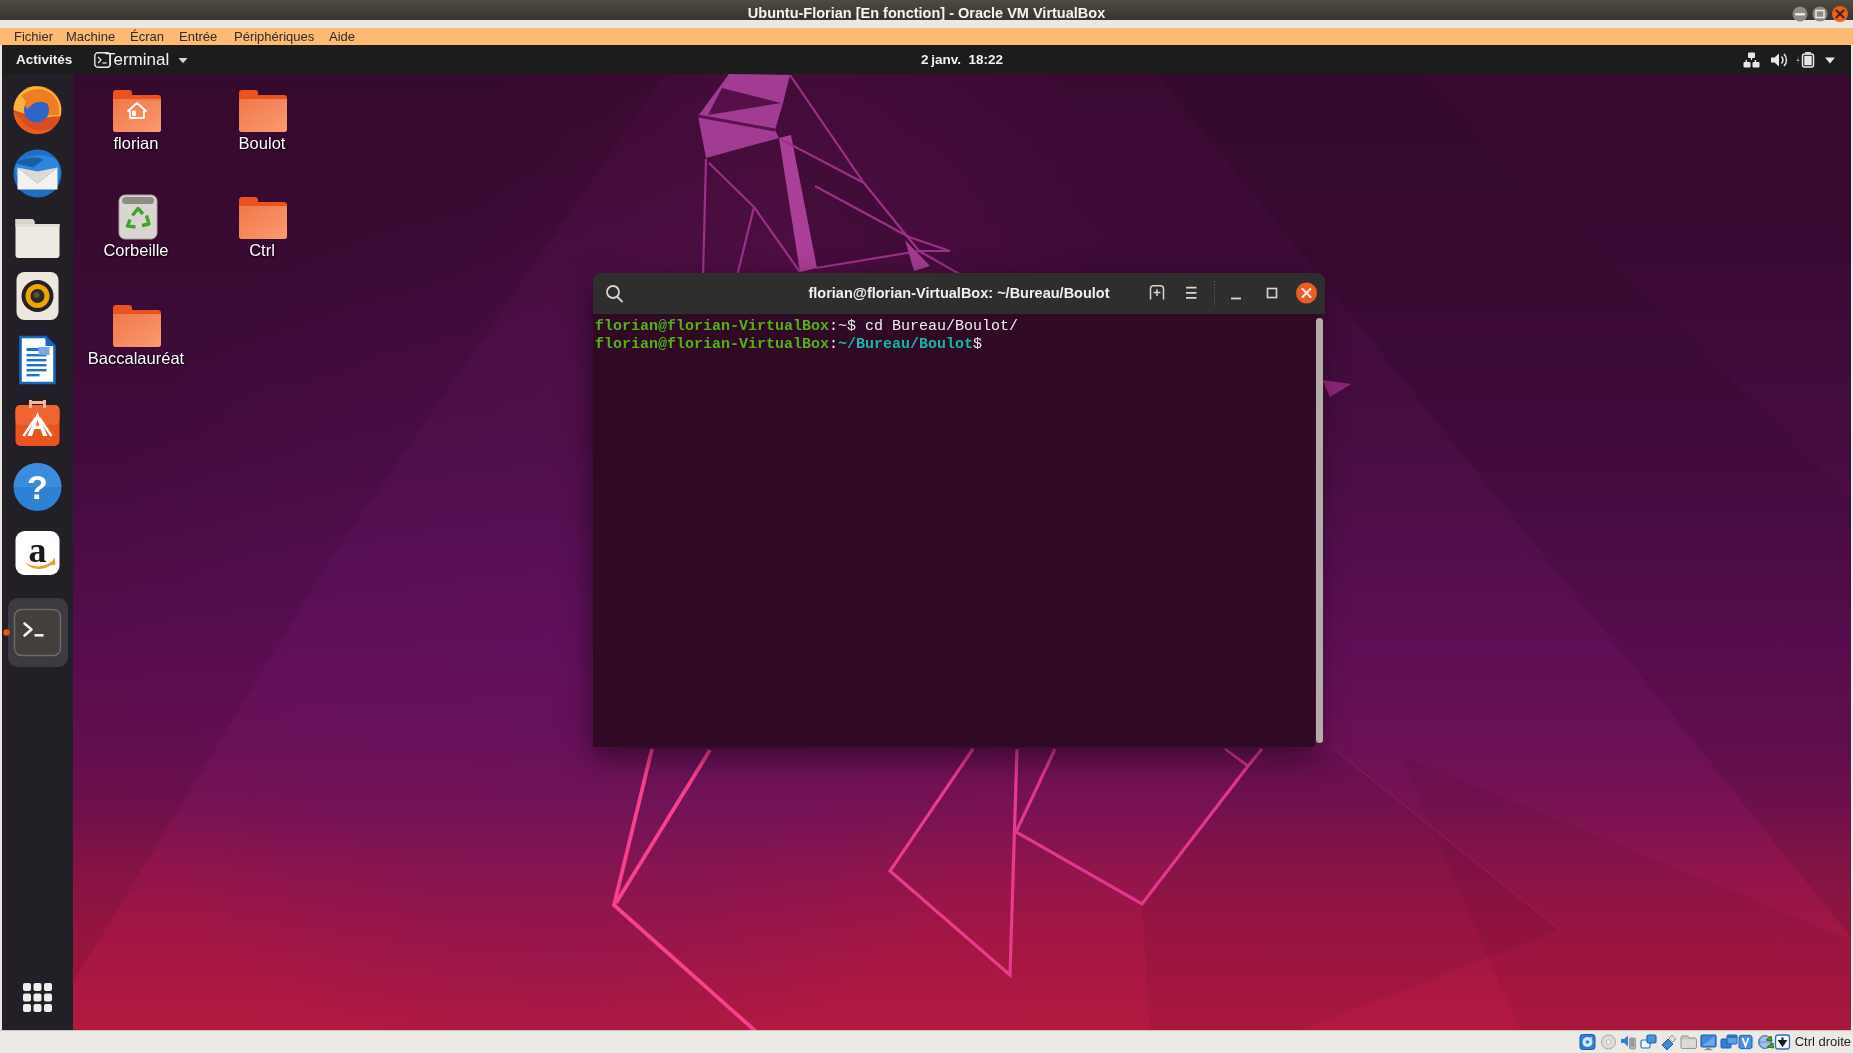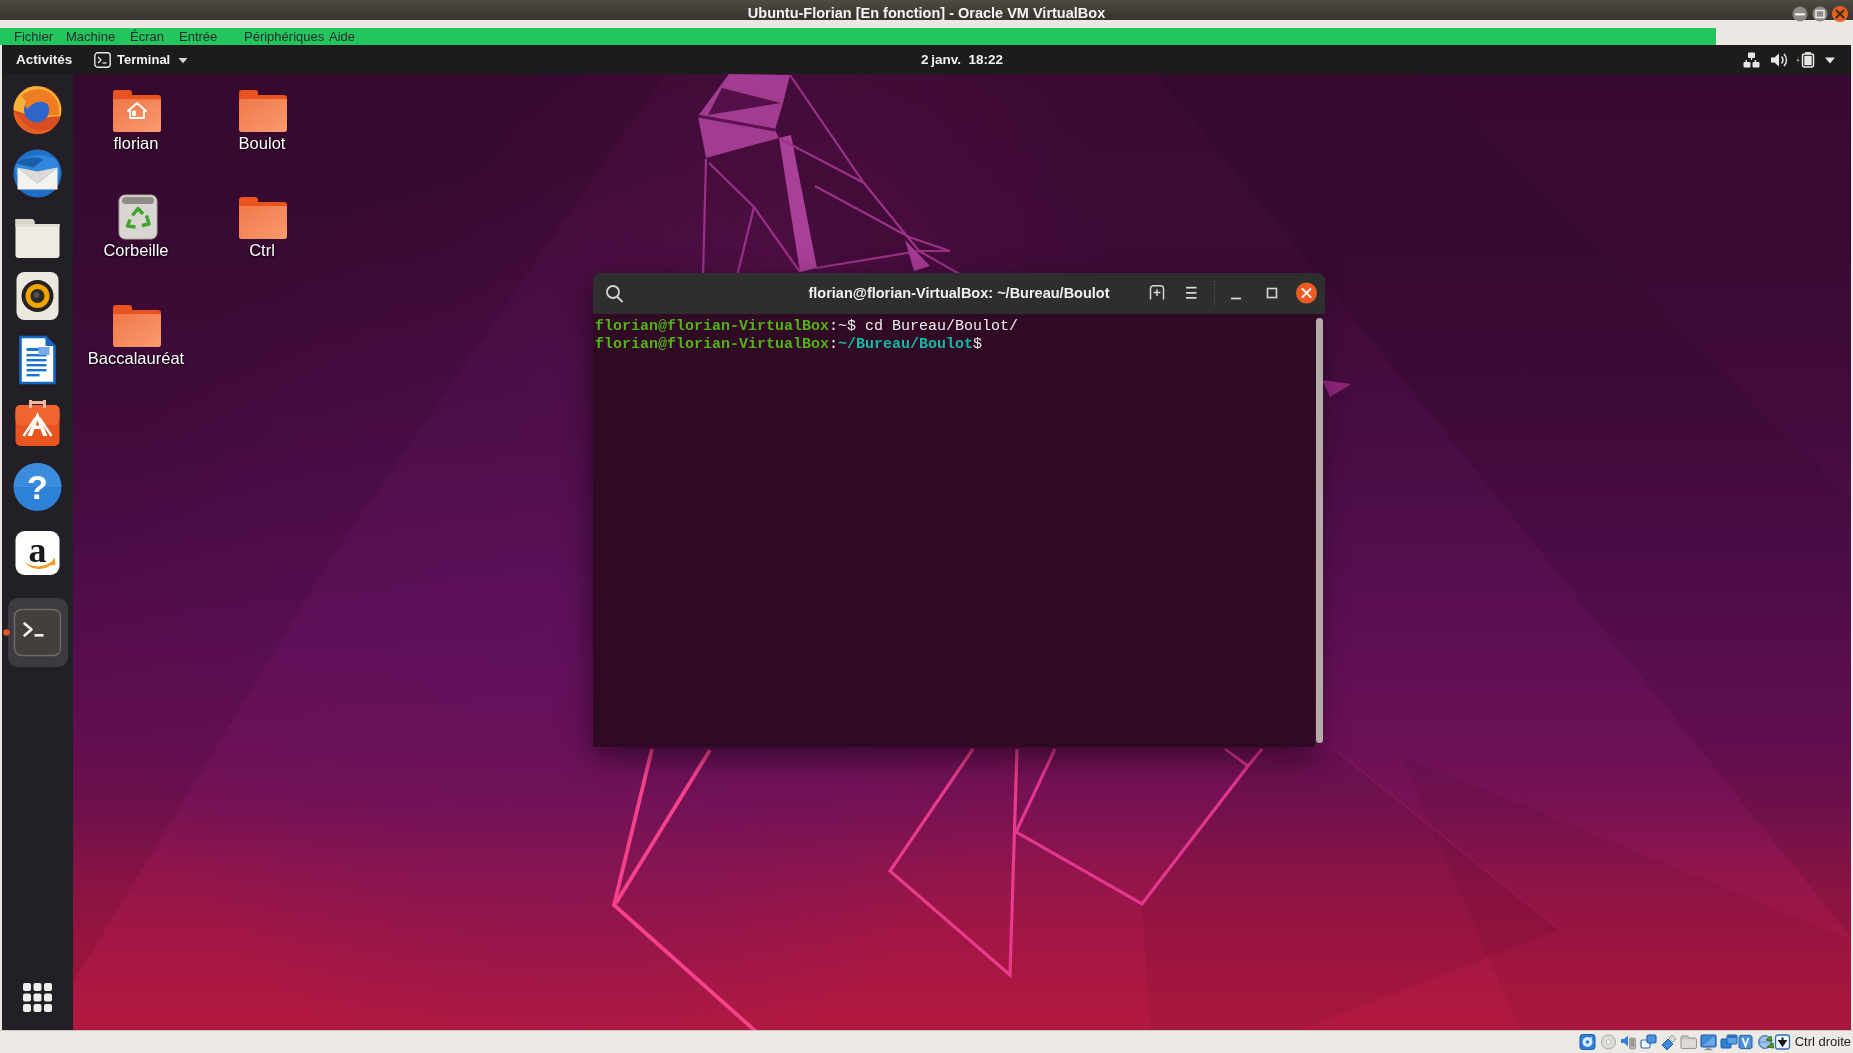--- a/index.html
+++ b/index.html
@@ -1,22 +1,22 @@
 <!DOCTYPE html>
 <html><head><meta charset="utf-8">
 <style>
 html,body{margin:0;padding:0}
 body{width:1853px;height:1053px;position:relative;overflow:hidden;background:#ebe8e3;font-family:"Liberation Sans",sans-serif}
 #vtitle{position:absolute;left:0;top:0;width:1853px;height:20px;background:linear-gradient(#4e4b45,#37342e);color:#f6f4f0;font-weight:bold;font-size:14.5px;text-align:center;line-height:27px}
-#vmenu{position:absolute;left:0;top:28px;width:1716px;height:17px;background:#22c55e;color:#2c2c2c;font-size:13px;line-height:17px}
+#vmenu{position:absolute;left:0;top:28px;width:1853px;height:17px;background:#fdba74;color:#2c2c2c;font-size:13px;line-height:17px}
 #vmenu span{position:absolute;top:0}
 #screen{position:absolute;left:2px;top:45px;width:1849px;height:985px;background:#4a0d42;overflow:hidden}
 #topbar{position:absolute;left:0;top:0;width:1849px;height:29px;background:#1c1c1c;color:#f2f2f2;z-index:30}
 #topbar .act{position:absolute;left:14px;top:0;line-height:29px;font-size:13.5px;font-weight:bold}
-#topbar .appname{position:absolute;left:115px;top:0;line-height:29px;font-size:13px;font-weight:bold}
+#topbar .appname{position:absolute;left:103px;top:0;line-height:29px;font-size:17px;font-weight:normal}
 #topbar .clock{position:absolute;left:0;top:0;width:1920px;text-align:center;line-height:29px;font-size:13.5px;font-weight:bold}
 #wall{position:absolute;left:0;top:29px;width:1849px;height:956px}
 #dock{position:absolute;left:0;top:29px;width:71px;height:956px;background:#222026;z-index:20}
 #deskicons{position:absolute;left:0;top:0;width:100%;height:100%;z-index:10}
 .dlabel{position:absolute;color:#fff;font-size:16.5px;text-align:center;text-shadow:0 1px 2px rgba(0,0,0,.85),0 0 2px rgba(0,0,0,.6);white-space:nowrap;transform:translateX(-50%)}
 #term{position:absolute;left:591px;top:228px;width:722px;height:474px;z-index:25;border-radius:8px 8px 0 0;box-shadow:0 10px 30px rgba(0,0,0,.5);background:#300a24}
 #termbar{position:absolute;left:0;top:0;width:732px;height:41px;background:#2e2e2e;border-radius:8px 8px 0 0}
 #termtitle{position:absolute;left:0;top:0;width:732px;text-align:center;line-height:41px;color:#f1f1f1;font-weight:bold;font-size:14.5px}
 #termtext{position:absolute;left:593px;top:272.5px;margin:0;font-family:"Liberation Mono",monospace;font-size:15px;line-height:18.4px;color:#fff;z-index:26}
 .tg{color:#52b314;font-weight:bold}
@@ -33,21 +33,21 @@
   <circle cx="1820" cy="14" r="7.5" fill="#8d8984"></circle>
     <rect x="1816" y="10.5" width="8" height="7" fill="none" stroke="#e8e6e2" stroke-width="1.6"></rect>
   <circle cx="1840" cy="14" r="8" fill="#ee5f17"></circle>
     <path d="M1836.5 10.5 L1843.5 17.5 M1843.5 10.5 L1836.5 17.5" stroke="#3a2c22" stroke-width="2.2" stroke-linecap="round"></path>
 </svg>
 <div id="vmenu">
   <span style="left:14px">Fichier</span>
   <span style="left:66px">Machine</span>
   <span style="left:130px">Écran</span>
   <span style="left:179px">Entrée</span>
-  <span style="left:244px">Périphériques</span>
+  <span style="left:234px">Périphériques</span>
   <span style="left:329px">Aide</span>
 </div>
 <div id="screen">
   <svg id="wall" viewBox="2 74 1849 956" preserveAspectRatio="none">
     <defs>
       <linearGradient id="base" x1="0" y1="74" x2="0" y2="1030" gradientUnits="userSpaceOnUse">
         <stop offset="0" stop-color="#3b0a33"></stop>
         <stop offset="0.19" stop-color="#3e0b37"></stop>
         <stop offset="0.38" stop-color="#470d41"></stop>
         <stop offset="0.51" stop-color="#540e4e"></stop>

